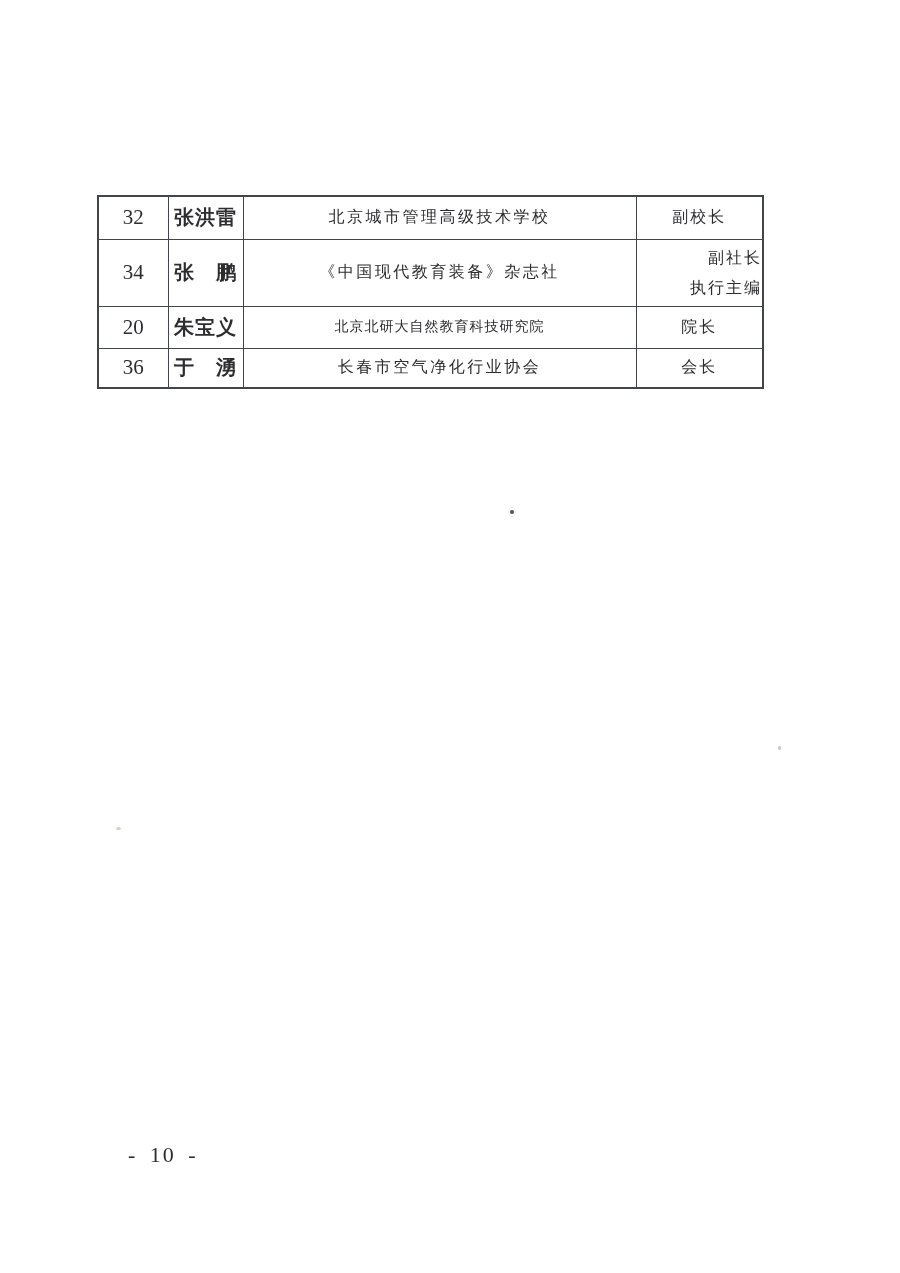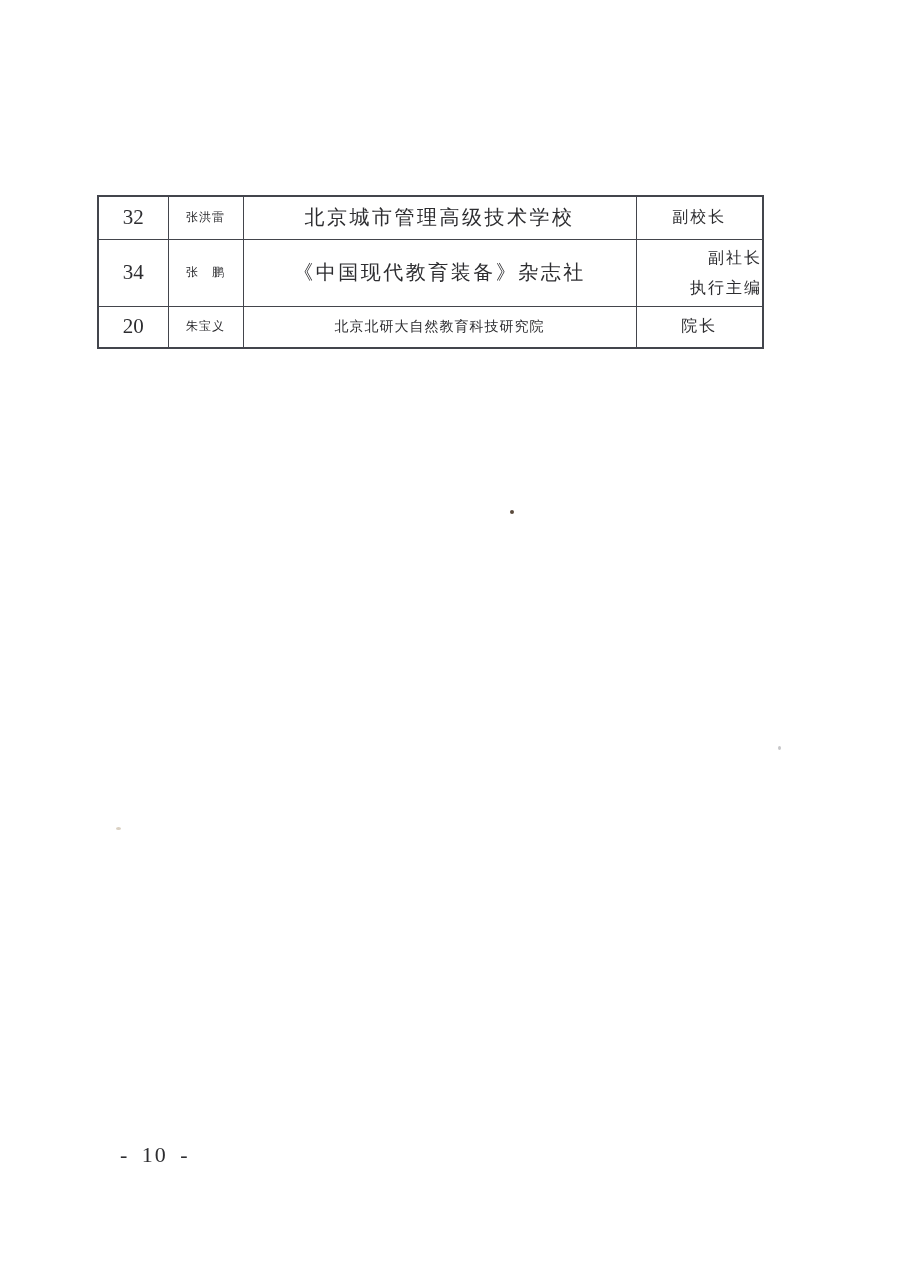--- a/index.html
+++ b/index.html
@@ -38,42 +38,43 @@
   tr.h-normal   { height: 43px; }
   tr.h-normal2  { height: 43px; }
   tr.h-tall     { height: 67px; padding-left: 17px; }
   tr.h-short    { height: 42px; }
   tr.h-last     { height: 40px; }
   td.cell-num {
     font-size: 21px;
     font-family: "Liberation Serif", serif;
   }
   td.cell-name {
-    font-size: 12px;
+    font-size: 20px;
     letter-spacing: 1px;
+    font-weight: bold;
   }
   td.cell-org {
-    font-size: 20px;
+    font-size: 16px;
     letter-spacing: 2.5px;
   }
   tr.row-long td.cell-org {
     font-size: 14px;
     letter-spacing: 1px;
   }
   td.cell-title {
     font-size: 16px;
     letter-spacing: 2px;
   }
   td.cell-title.two-line div {
     line-height: 30px;
     text-align: right;
   }
   .pageno {
     position: absolute;
-    left: 120px;
+    left: 128px;
     top: 1142px;
     font-size: 22px;
     color: #2d2d30;
     font-family: "Liberation Serif", serif;
     letter-spacing: 2px;
     word-spacing: 5px;
     white-space: pre;
   }
   .speck {
     position: absolute;
@@ -110,20 +111,26 @@
           <div>副社长</div>
           <div>执行主编</div>
         </td>
       </tr>
       <tr class="h-short row-long">
         <td class="cell-num">20</td>
         <td class="cell-name">朱宝义</td>
         <td class="cell-org">北京北研大自然教育科技研究院</td>
         <td class="cell-title">院长</td>
       </tr>
+      <tr class="h-last">
+        <td class="cell-num">36</td>
+        <td class="cell-name">于　湧</td>
+        <td class="cell-org">长春市空气净化行业协会</td>
+        <td class="cell-title">会长</td>
+      </tr>
     </tbody>
   </table>
 
   <div class="pageno">- 10 -</div>
 
   <div class="speck speck-1"></div>
   <div class="speck speck-2"></div>
   <div class="speck speck-3"></div>
 
 </div>

